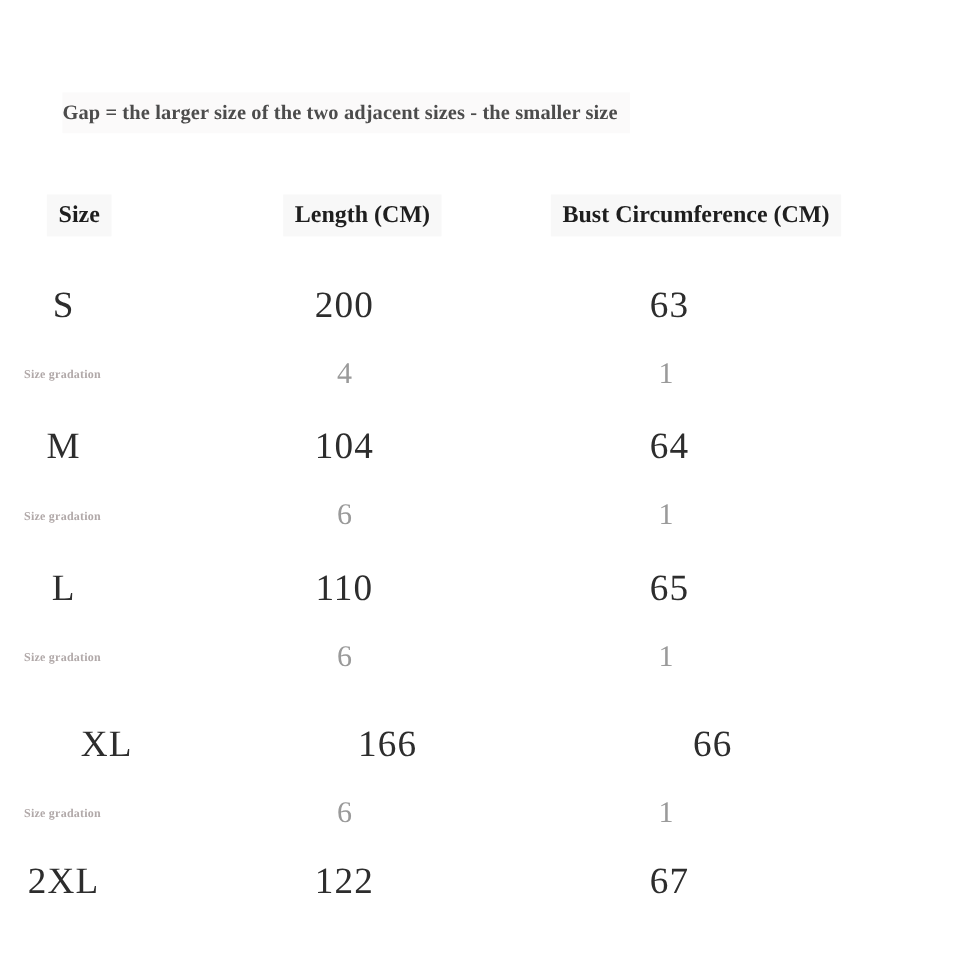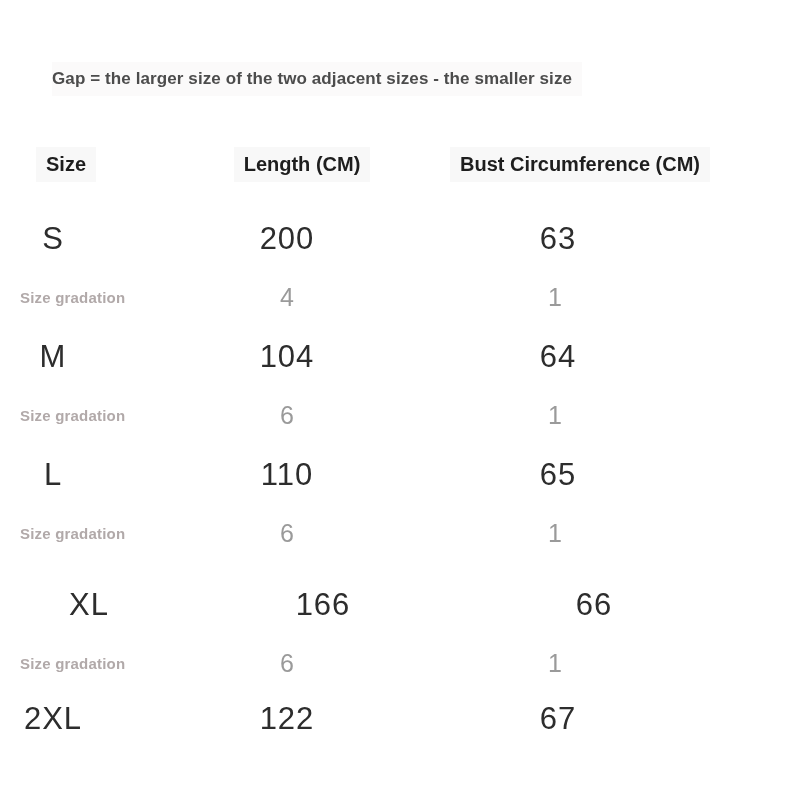--- a/index.html
+++ b/index.html
@@ -6,21 +6,22 @@
     margin: 0;
     padding: 0;
     background: #ffffff;
   }
   .page {
     position: relative;
     width: 800px;
     height: 776px;
     background: #ffffff;
     overflow: hidden;
-    font-family: Liberation Sans, sans-serif;
+    font-family: Liberation Serif, serif;
+    margin-top: 15px;
   }
   .note {
     position: absolute;
     left: 52px;
     top: 62px;
     font-size: 17px;
     font-weight: 700;
     letter-spacing: 0.1px;
     color: #4c4c4c;
     background: #fbfafa;
@@ -60,21 +61,21 @@
     white-space: nowrap;
   }
   .row.size .c1 { transform: translateX(-17px); }
   .row.size .c2 { transform: translateX(-23px); }
   .row.size .c3 { transform: translateX(-22px); }
 
   .row.grad { height: 34px; margin-top: 10px; }
   .row.grad .c1 {
     justify-self: start;
     padding-left: 20px;
-    font-size: 15px;
+    font-size: 10px;
     font-weight: 700;
     letter-spacing: 0.2px;
     color: #b1a9a9;
     white-space: nowrap;
   }
   .row.grad .c2, .row.grad .c3 {
     justify-self: center;
     font-size: 25px;
     font-weight: 400;
     color: #9a9a9a;

